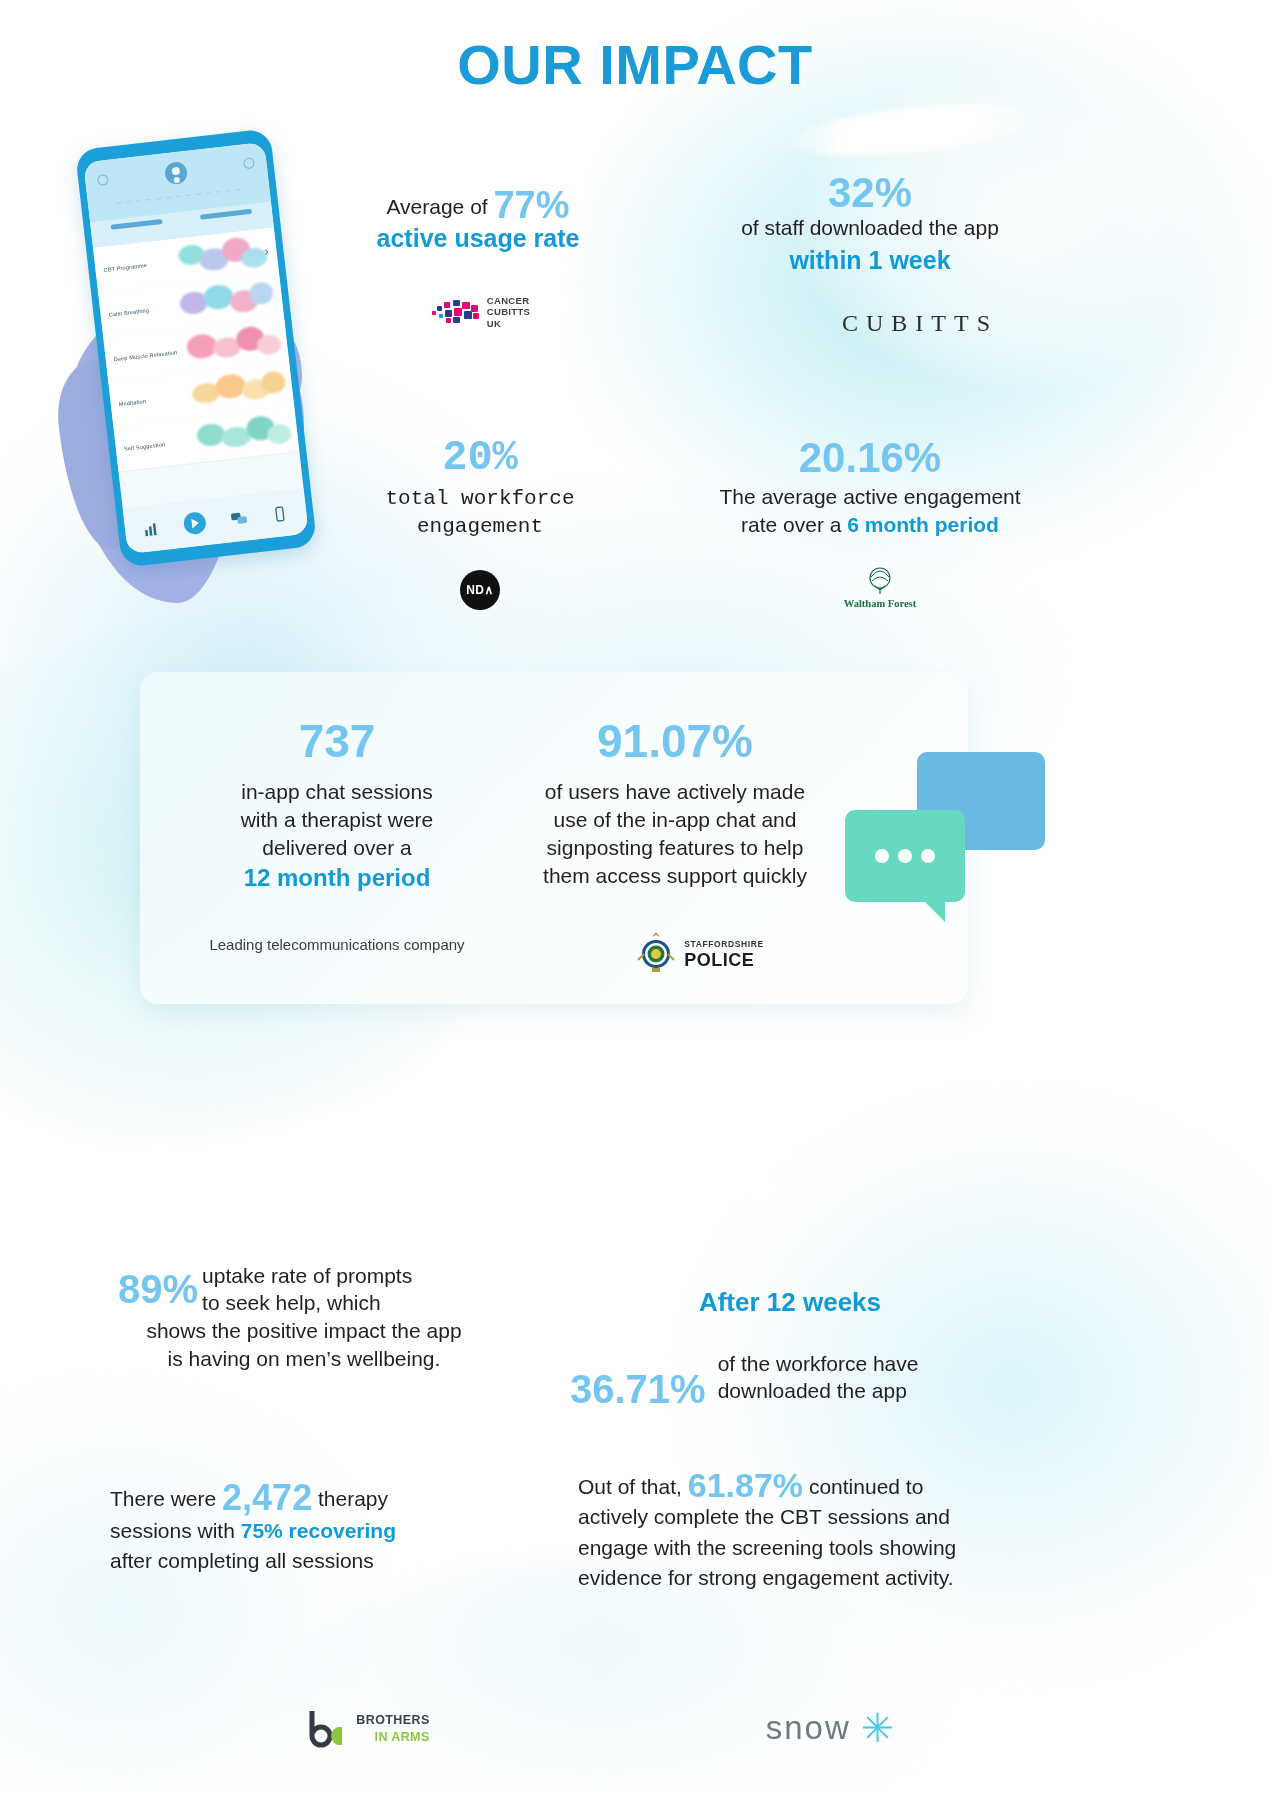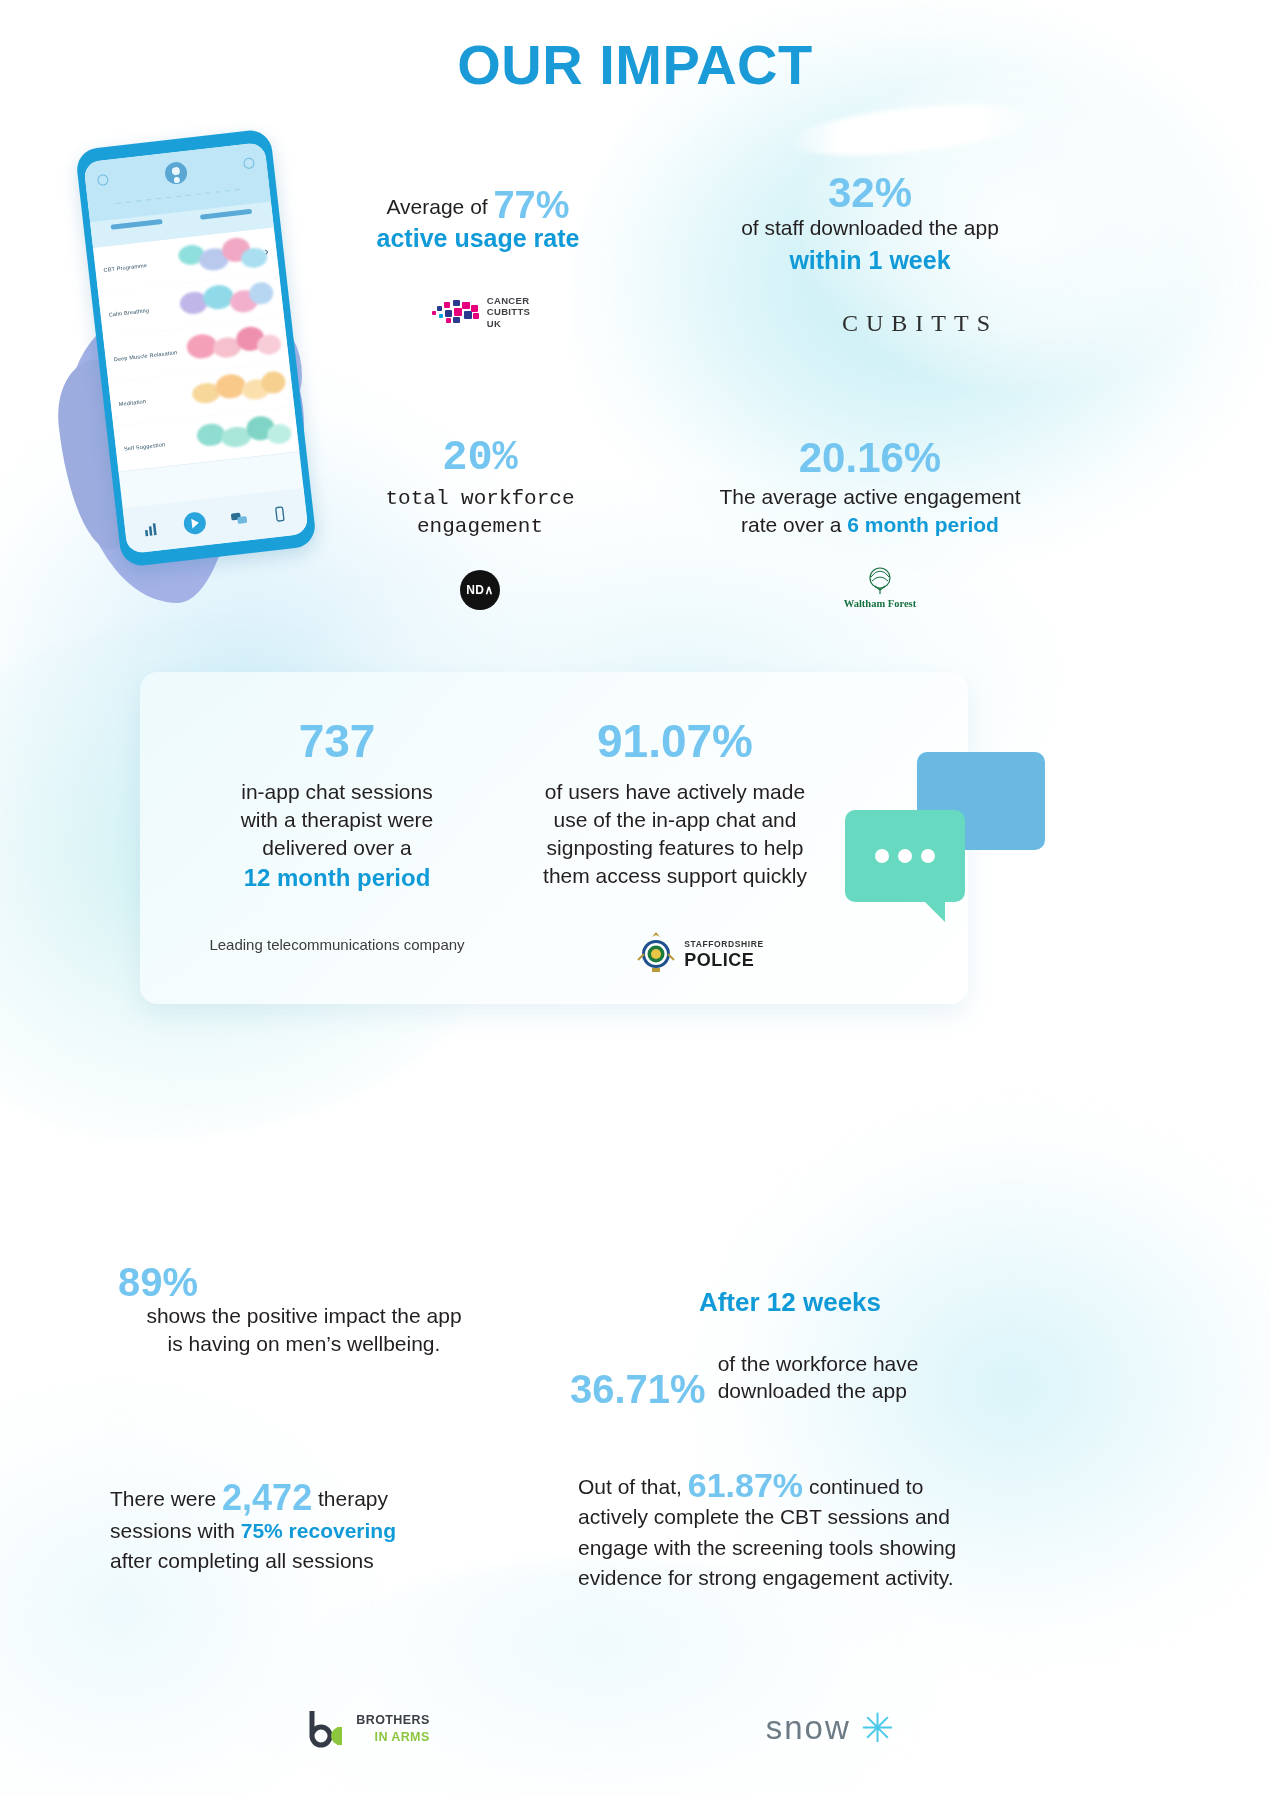--- a/index.html
+++ b/index.html
@@ -699,20 +699,24 @@
       <i></i>
         <i></i>
         <i></i>
     </span>
   </div>
 </div>
 
 <div class="stat" id="stat-89">
   <div class="row1">
     <span class="big">89%</span>
+    <span class="r1text">
+      <span>uptake rate of prompts</span><br>
+      <span>to seek help, which</span>
+    </span>
   </div>
   <div>shows the positive impact the app</div>
   <div>is having on men’s wellbeing.</div>
 </div>
 
 <div class="stat" id="stat-2472">
   <span>There were</span>
   <span class="big">2,472</span>
   <span>therapy</span><br>
   <span>sessions with</span>

